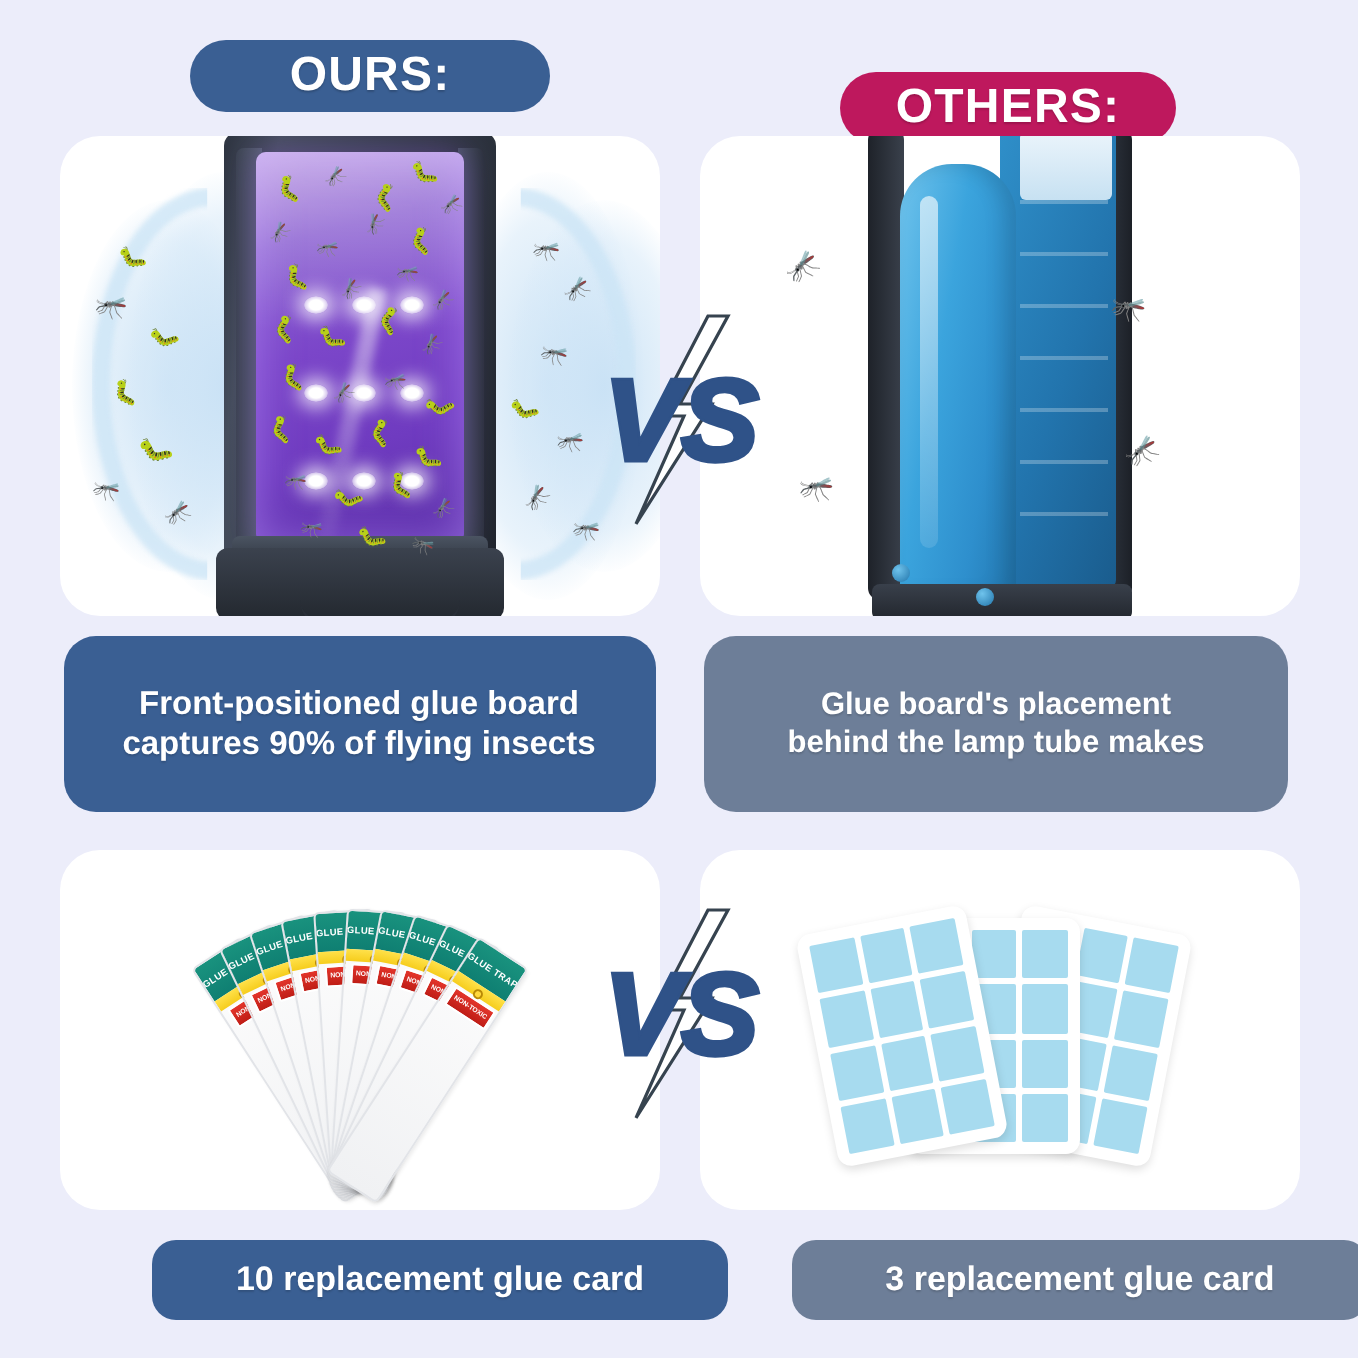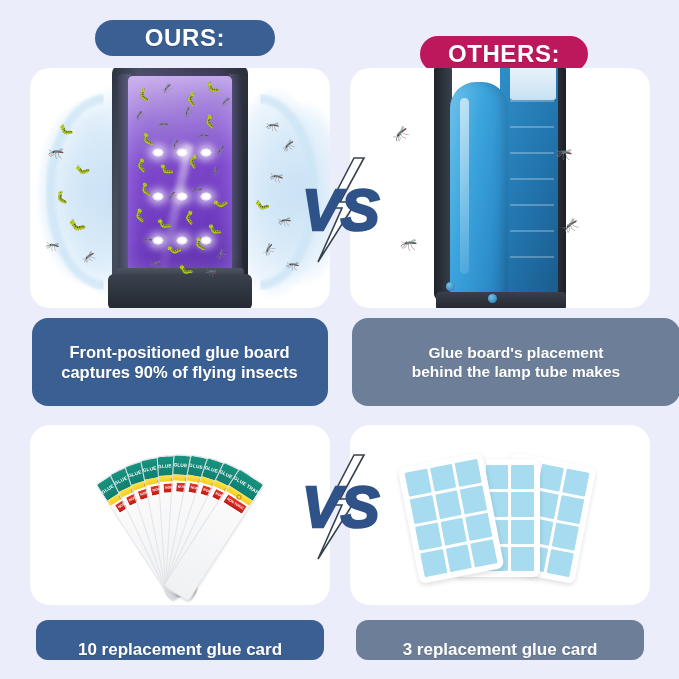--- a/index.html
+++ b/index.html
@@ -32,28 +32,29 @@
   #panel-others-cards { left:350px; top:425px; width:300px; height:180px; }
 
   
   .caption{
     position:absolute; border-radius:16px; color:#fff;
     display:flex; align-items:center; justify-content:center; text-align:center;
     font-weight:700; font-size:16.5px; line-height:1.24; padding:8px 12px;
     text-shadow:0 1px 1px rgba(0,0,0,.15);
   }
   #caption-ours   { left:32px;  top:318px; width:296px; height:88px; background:#3a5f93;padding-left:11px; }
-  #caption-others { left:352px; top:318px; width:328px; height:88px; background:#6d7e98; font-size:15.5px;}
+  #caption-others { left:352px; top:318px; width:292px; height:88px; background:#6d7e98; font-size:15.5px;}
 
   
   .labelbar{
     position:absolute; height:40px; border-radius:12px; color:#fff;
-    display:flex; align-items:flex-end; justify-content:center;
+    display:flex; align-items:center; justify-content:center;
     font-weight:700; font-size:17px;
     text-shadow:0 1px 1px rgba(0,0,0,.15);
+    margin-left:40px;
   }
   #label-ours   { left:36px;  top:620px; width:288px; background:#3a5f93; }
   #label-others { left:356px; top:620px; width:288px; background:#6d7e98; }
 
   
   .vs{
     position:absolute; width:84px; height:104px; z-index:20;
     pointer-events:none;
   }
   #vs-top    { left:298px; top:158px; }

